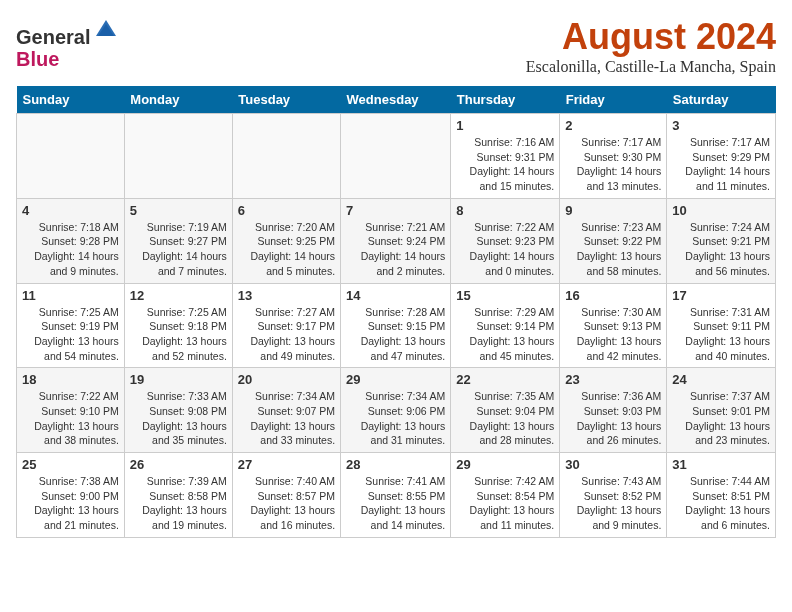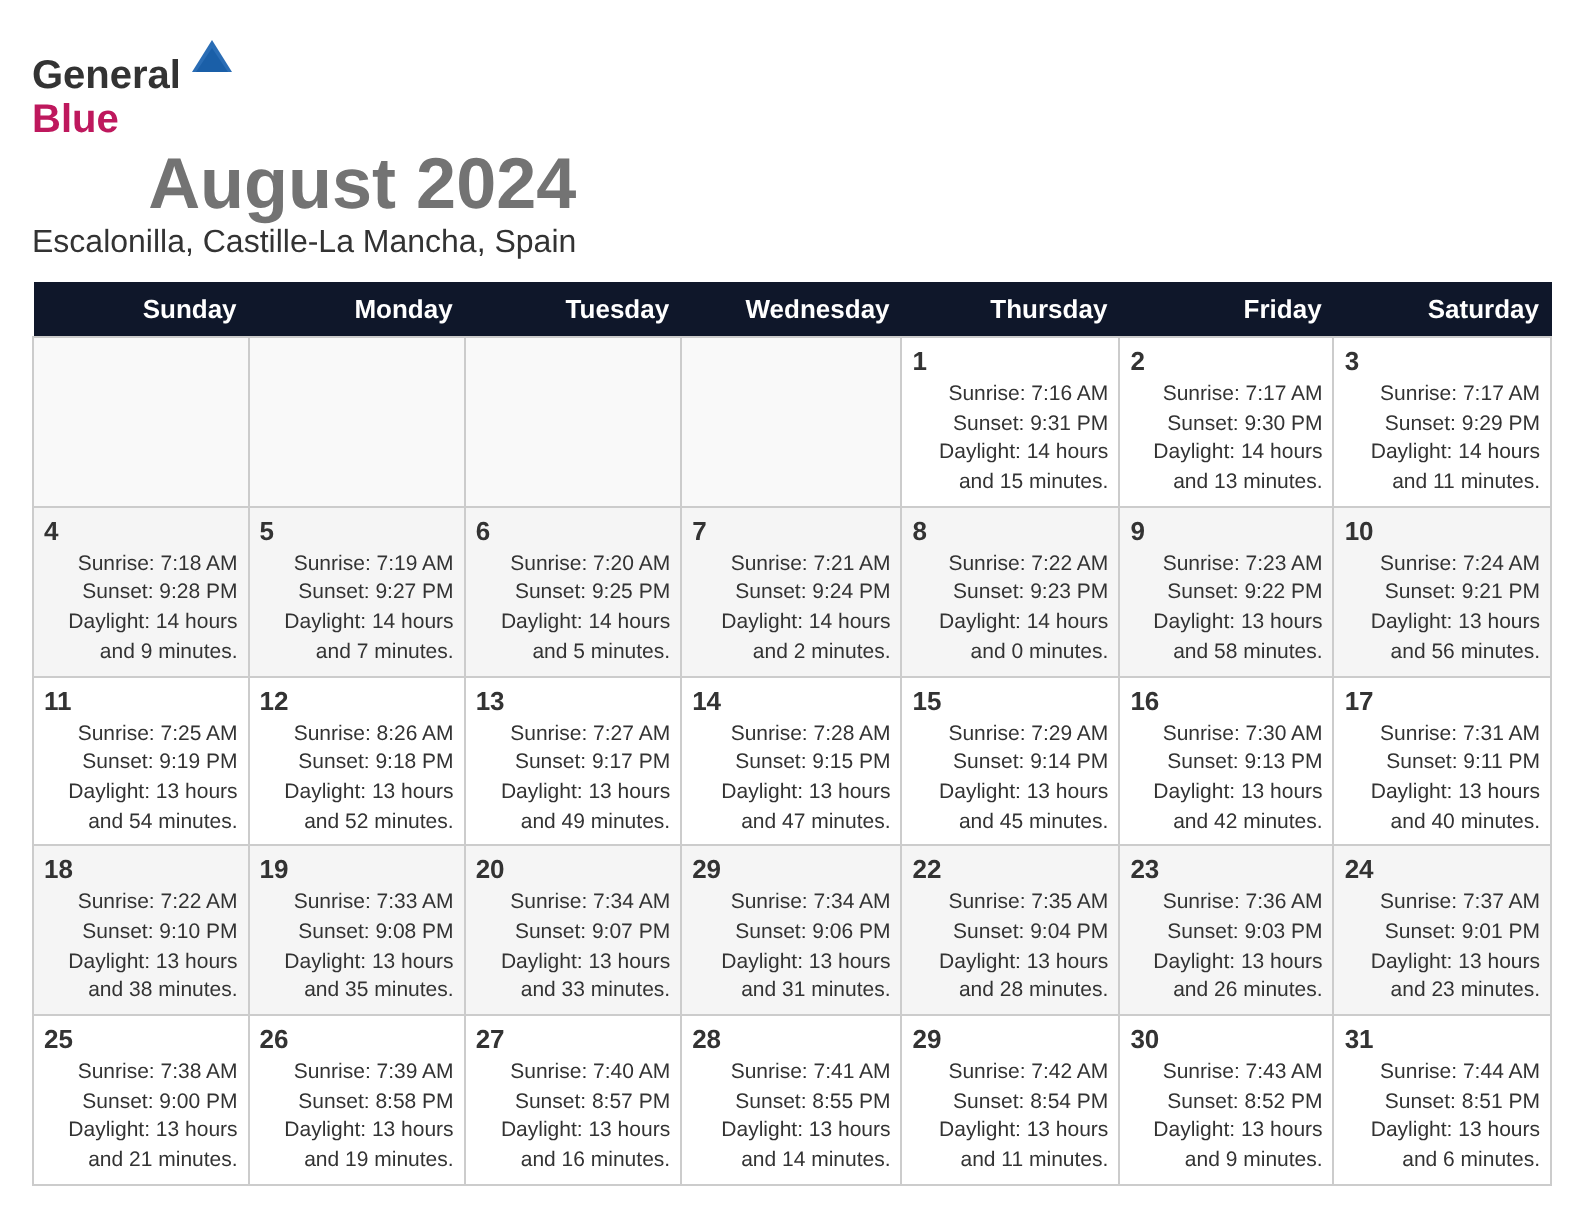--- a/index.html
+++ b/index.html
@@ -8,21 +8,20 @@
       background: #fff;
       width: 792px;
       min-height: 612px;
       padding: 16px;
     }
     .header-area {
       display: flex;
       justify-content: space-between;
       align-items: flex-start;
       margin-bottom: 10px;
-      flex-direction: column;
     }
     .logo {
       display: flex;
       align-items: center;
     }
     .logo-text-general {
       font-size: 20px;
       font-weight: bold;
       color: #333;
       line-height: 1.1;
@@ -37,35 +36,36 @@
       width: 28px;
       height: 28px;
       margin-left: 2px;
     }
     .title-area {
       text-align: right;
     }
     .month-title {
       font-size: 36px;
       font-weight: bold;
-      color: #737373;
+      color: #c2410c;
     }
     .location-title {
       font-size: 16px;
       color: #333;
+      font-family: Liberation Serif, serif;
     }
     table {
       width: 100%;
       border-collapse: collapse;
       font-size: 11px;
     }
     th {
-      background-color: #0f172a;
+      background-color: #0369a1;
       color: #fff;
-      text-align: right;
+      text-align: left;
       padding: 6px 6px;
       font-size: 13px;
       font-weight: bold;
     }
     td {
       border: 1px solid #ccc;
       vertical-align: top;
       padding: 4px 5px;
       height: 80px;
       width: 113px;
@@ -199,21 +199,21 @@
       </tr>
       <tr>
         <td>
           <span class="day-num">11</span>
           <div class="day-info">Sunrise: 7:25 AM
 Sunset: 9:19 PM
 Daylight: 13 hours and 54 minutes.</div>
         </td>
         <td>
           <span class="day-num">12</span>
-          <div class="day-info">Sunrise: 8:26 AM
+          <div class="day-info">Sunrise: 7:25 AM
 Sunset: 9:18 PM
 Daylight: 13 hours and 52 minutes.</div>
         </td>
         <td>
           <span class="day-num">13</span>
           <div class="day-info">Sunrise: 7:27 AM
 Sunset: 9:17 PM
 Daylight: 13 hours and 49 minutes.</div>
         </td>
         <td>

